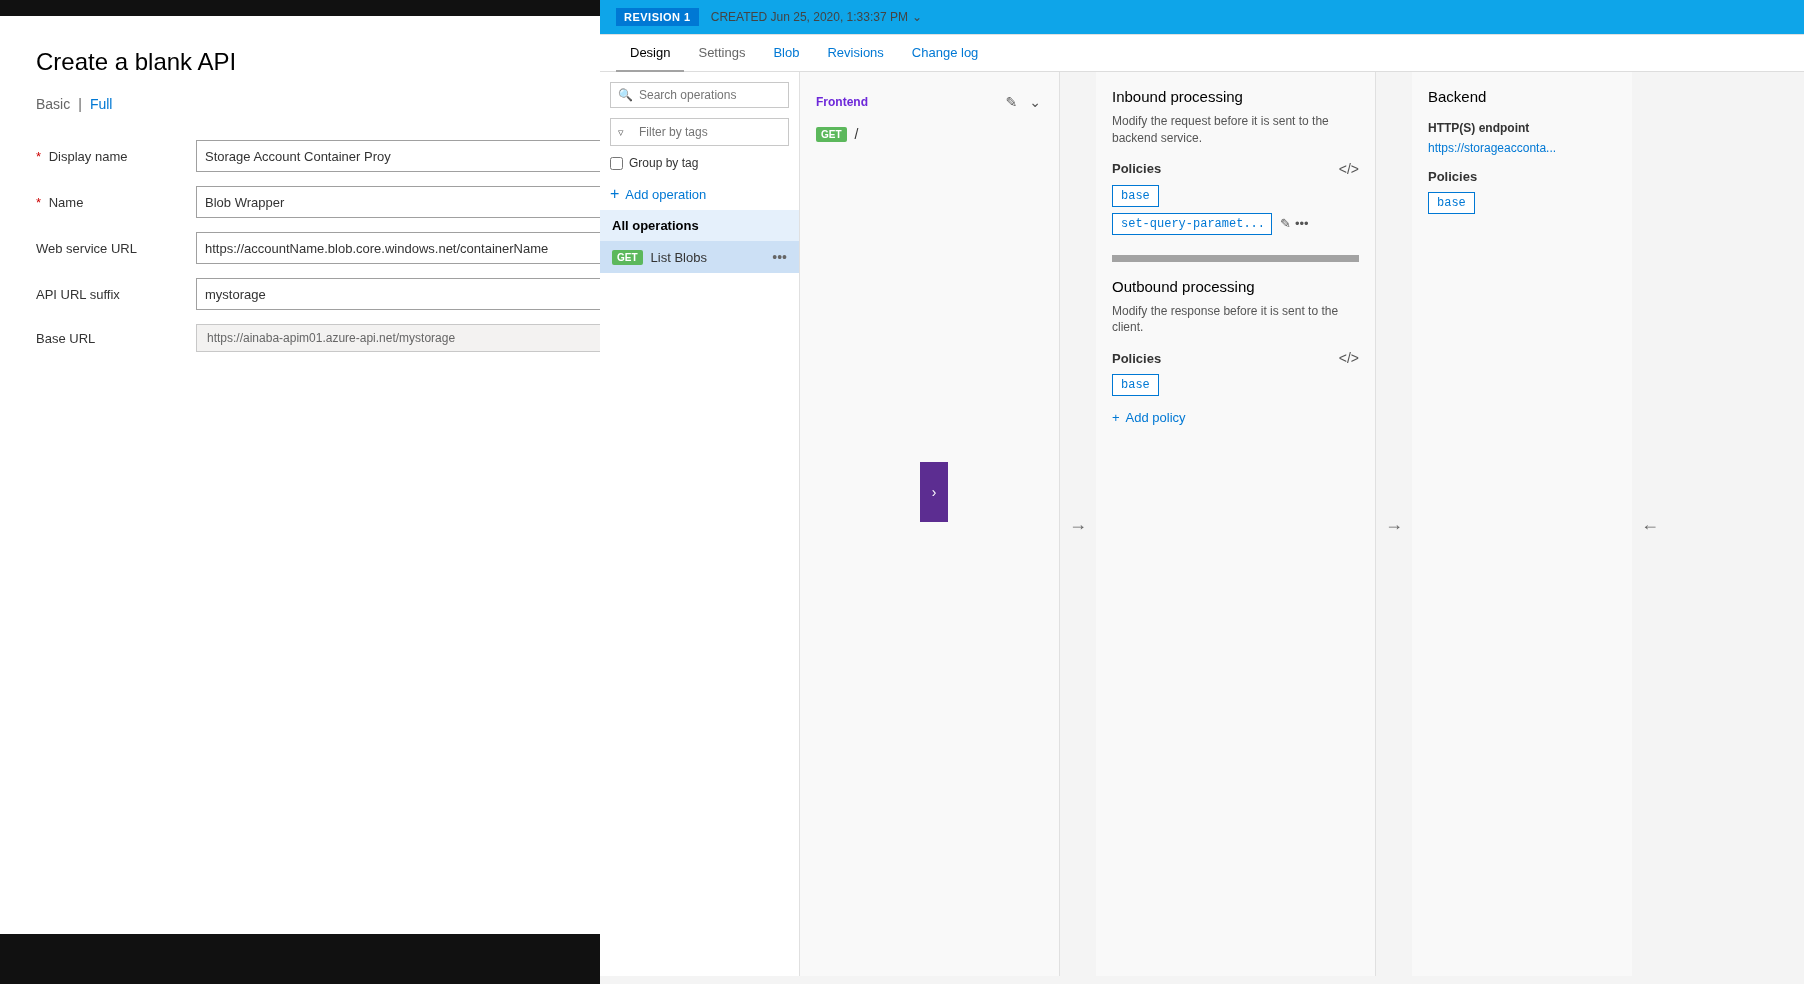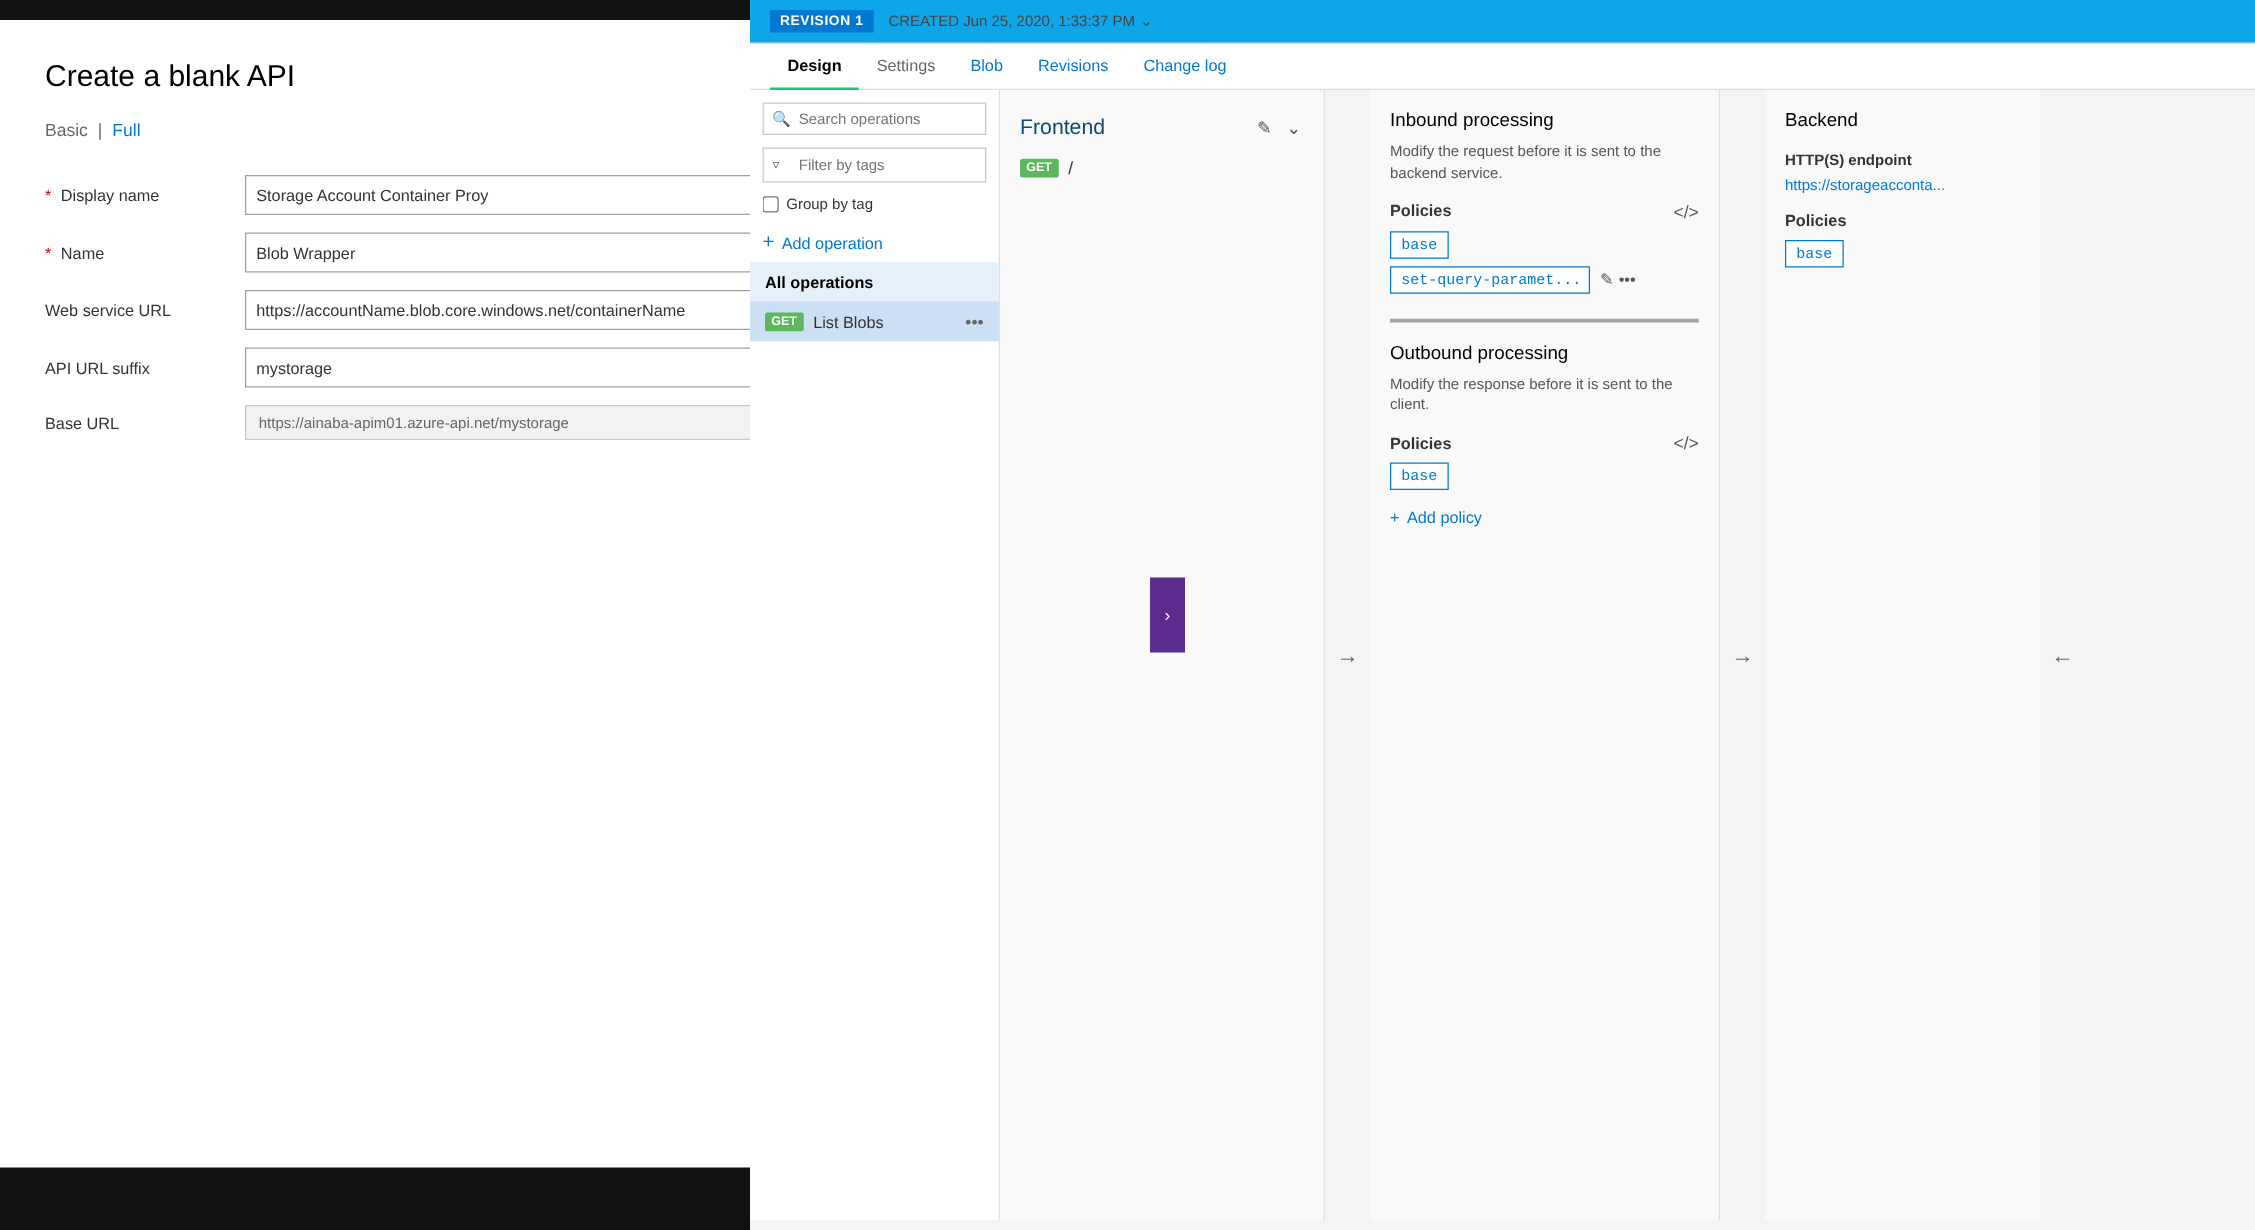--- a/index.html
+++ b/index.html
@@ -148,22 +148,22 @@
       padding: 10px 14px;
       font-size: 13px;
       color: #666;
       cursor: pointer;
       border-bottom: 2px solid transparent;
       margin-bottom: -1px;
     }
 
     .tab-item.active {
       color: #000;
-      border-bottom: 2px solid #22c55e;
-      font-weight: 700;
+      border-bottom: 2px solid #a3a3a3;
+      font-weight: 400;
     }
 
     .tab-item.link-style {
       color: #0078d4;
     }
 
     
     .panel-content {
       display: flex;
       height: calc(100% - 80px);
@@ -315,23 +315,23 @@
     }
 
     .panel-header {
       display: flex;
       align-items: center;
       justify-content: space-between;
       margin-bottom: 14px;
     }
 
     .panel-title {
-      font-size: 17px;
-      font-weight: 400;
-      color: #0c4a6e;
+      font-size: 12px;
+      font-weight: 700;
+      color: #6d28d9;
     }
 
     .panel-icons {
       display: flex;
       gap: 8px;
     }
 
     .icon-btn {
       background: none;
       border: none;
@@ -439,21 +439,21 @@
     .policy-action-btn {
       background: none;
       border: none;
       cursor: pointer;
       color: #555;
       font-size: 13px;
     }
 
     .outbound-section {
       margin-top: 20px;
-      border-top: 3px solid #a3a3a3;
+      border-top: 7px solid #a3a3a3;
       padding-top: 16px;
     }
 
     .outbound-title {
       font-size: 15px;
       font-weight: 500;
       color: #000;
       margin-bottom: 8px;
     }
 

